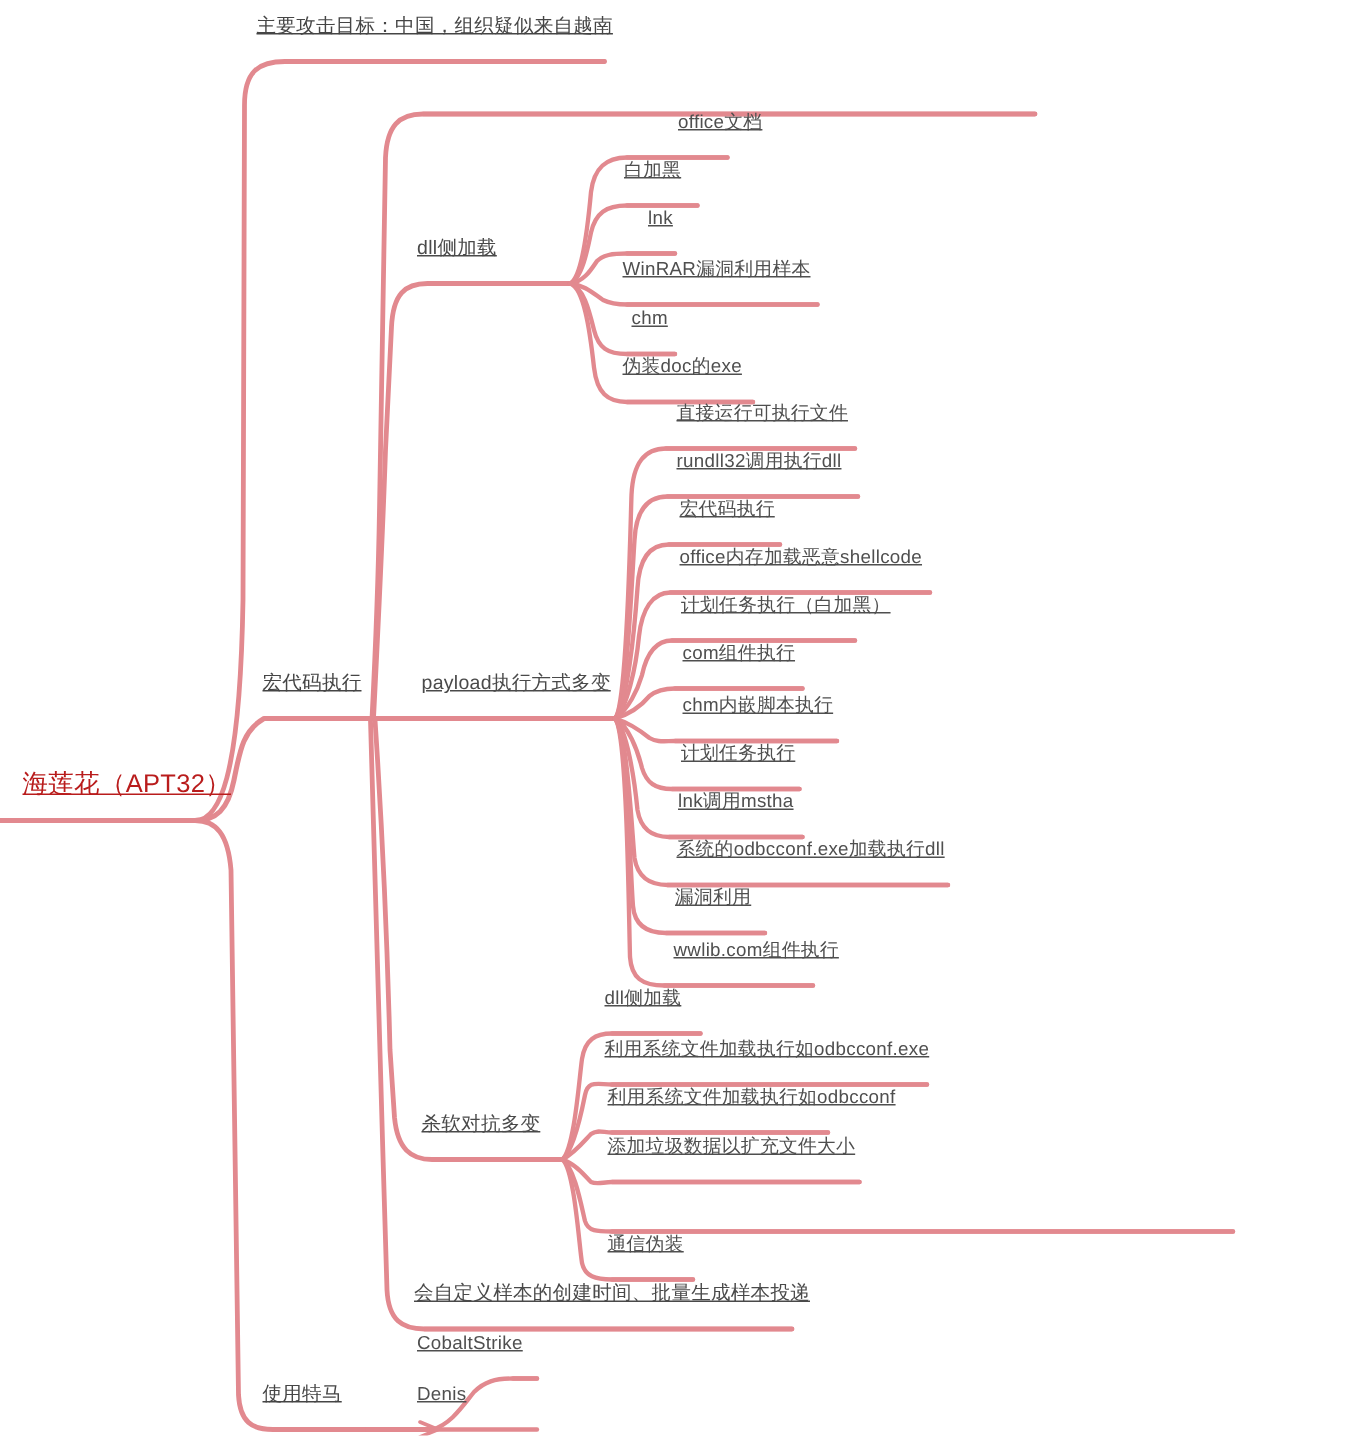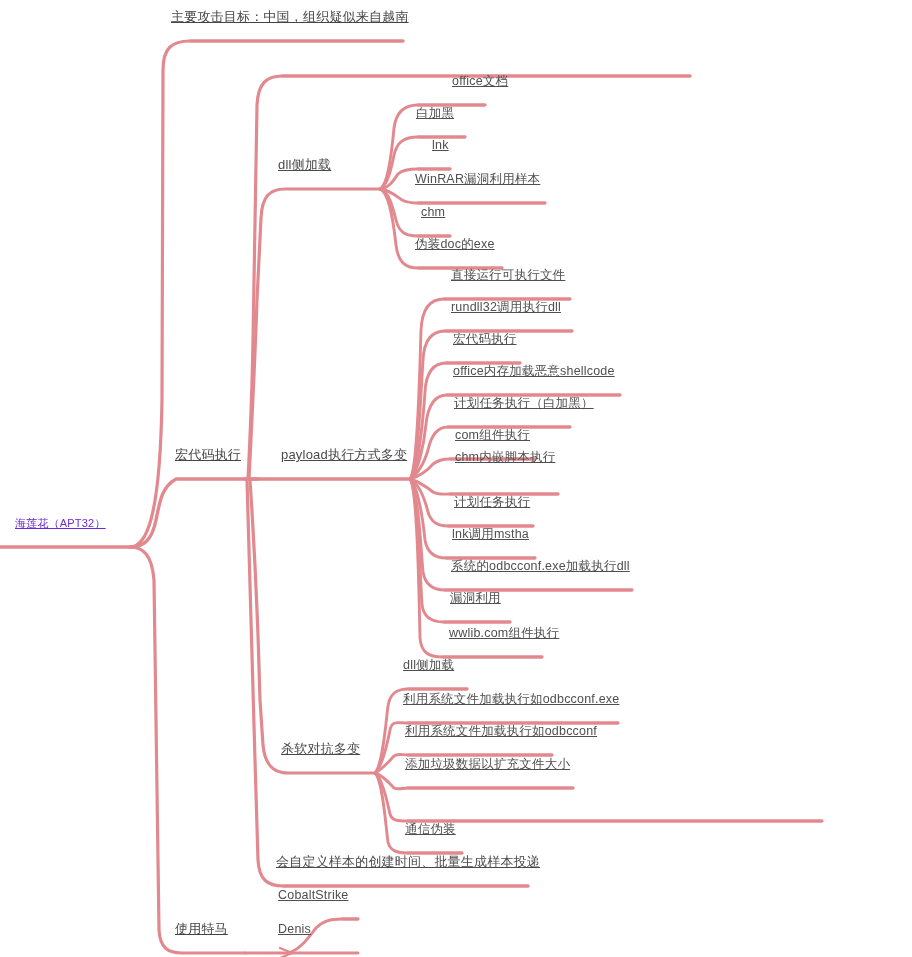--- a/index.html
+++ b/index.html
@@ -32,22 +32,22 @@
     white-space: nowrap;
     color: #4a4a4a;
     font-size: 13px;
     line-height: 16px;
     letter-spacing: 0.2px;
     transform: translateY(-100%);
     padding: 0 3px 16px 3px;
     text-decoration: underline;
   }
   .node.root {
-    font-size: 11px;
-    color: #6d28d9;
+    font-size: 17px;
+    color: #b91c1c;
   }
   .node.lvl1 {
     font-size: 13px;
     color: #454545;
   }
   .node.lvl2 {
     font-size: 13px;
     color: #4a4a4a;
   }
   .node.lvl3 {
@@ -166,21 +166,21 @@
   <div class="node lvl1" style="left:172px; top:479px;">宏代码执行</div>
 
   <div class="node lvl2" style="left:278px; top:479px;">payload执行方式多变</div>
 
   <div class="node lvl3" style="left:448px; top:299px;">直接运行可执行文件</div>
   <div class="node lvl3" style="left:448px; top:331px;">rundll32调用执行dll</div>
   <div class="node lvl3" style="left:450px; top:363px;">宏代码执行</div>
   <div class="node lvl3" style="left:450px; top:395px;">office内存加载恶意shellcode</div>
   <div class="node lvl3" style="left:451px; top:427px;">计划任务执行（白加黑）</div>
   <div class="node lvl3" style="left:452px; top:459px;">com组件执行</div>
-  <div class="node lvl3" style="left:452px; top:481px;">chm内嵌脚本执行</div>
+  <div class="node lvl3" style="left:452px; top:494px;">chm内嵌脚本执行</div>
   <div class="node lvl3" style="left:451px; top:526px;">计划任务执行</div>
   <div class="node lvl3" style="left:449px; top:558px;text-align:center;">lnk调用mstha</div>
   <div class="node lvl3" style="left:448px; top:590px;">系统的odbcconf.exe加载执行dll</div>
   <div class="node lvl3" style="left:447px; top:622px;">漏洞利用</div>
   <div class="node lvl3" style="left:446px; top:657px;">wwlib.com组件执行</div>
 
   <div class="node lvl2" style="left:278px; top:773px;">杀软对抗多变</div>
 
   <div class="node lvl3" style="left:400px; top:689px;">dll侧加载</div>
   <div class="node lvl3" style="left:400px; top:723px;">利用系统文件加载执行如odbcconf.exe</div>

